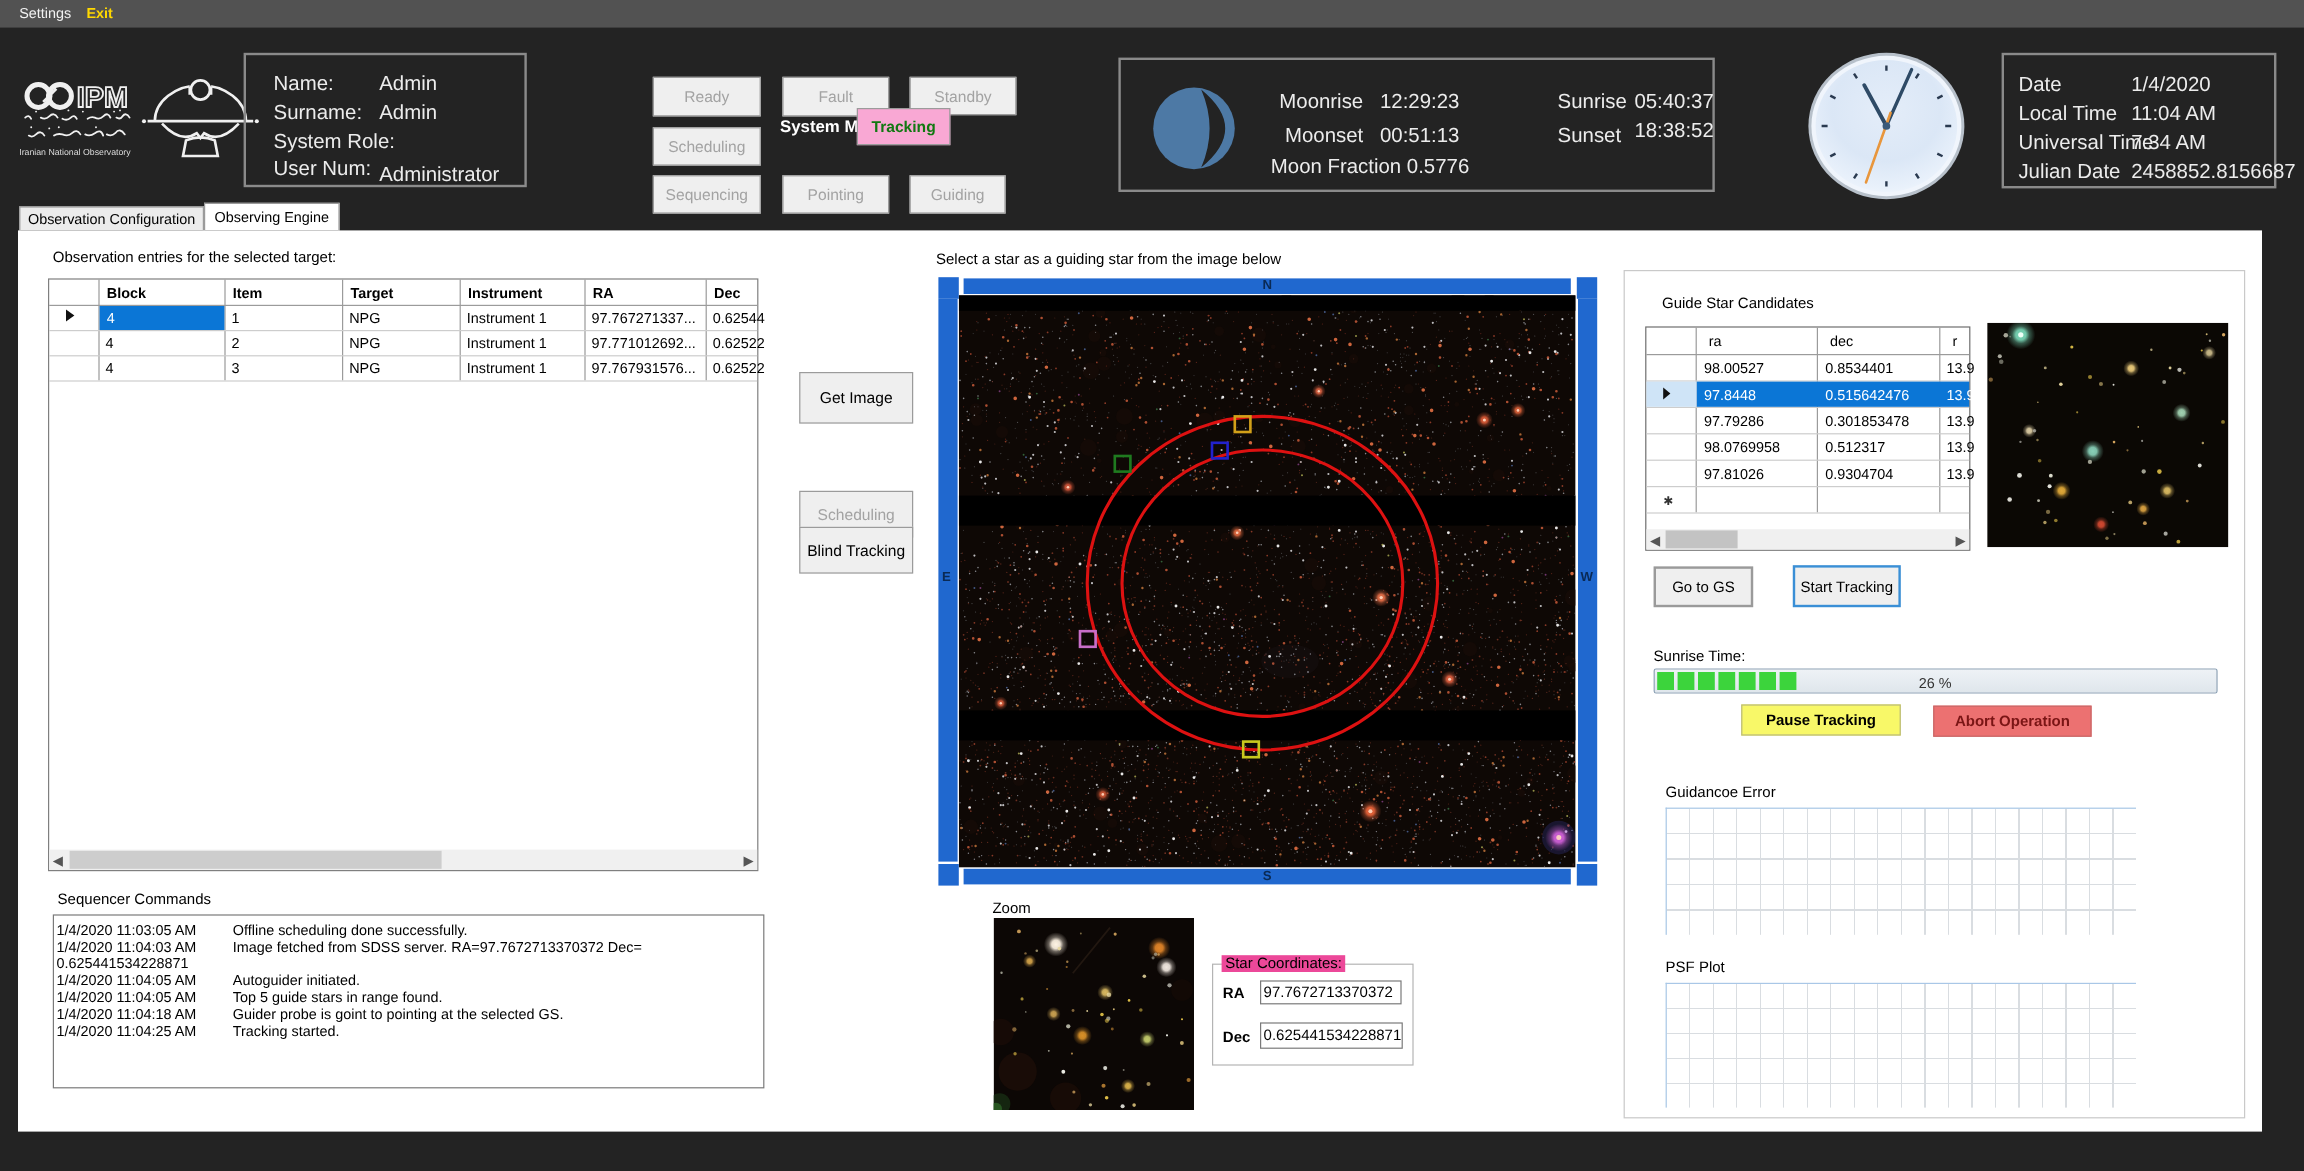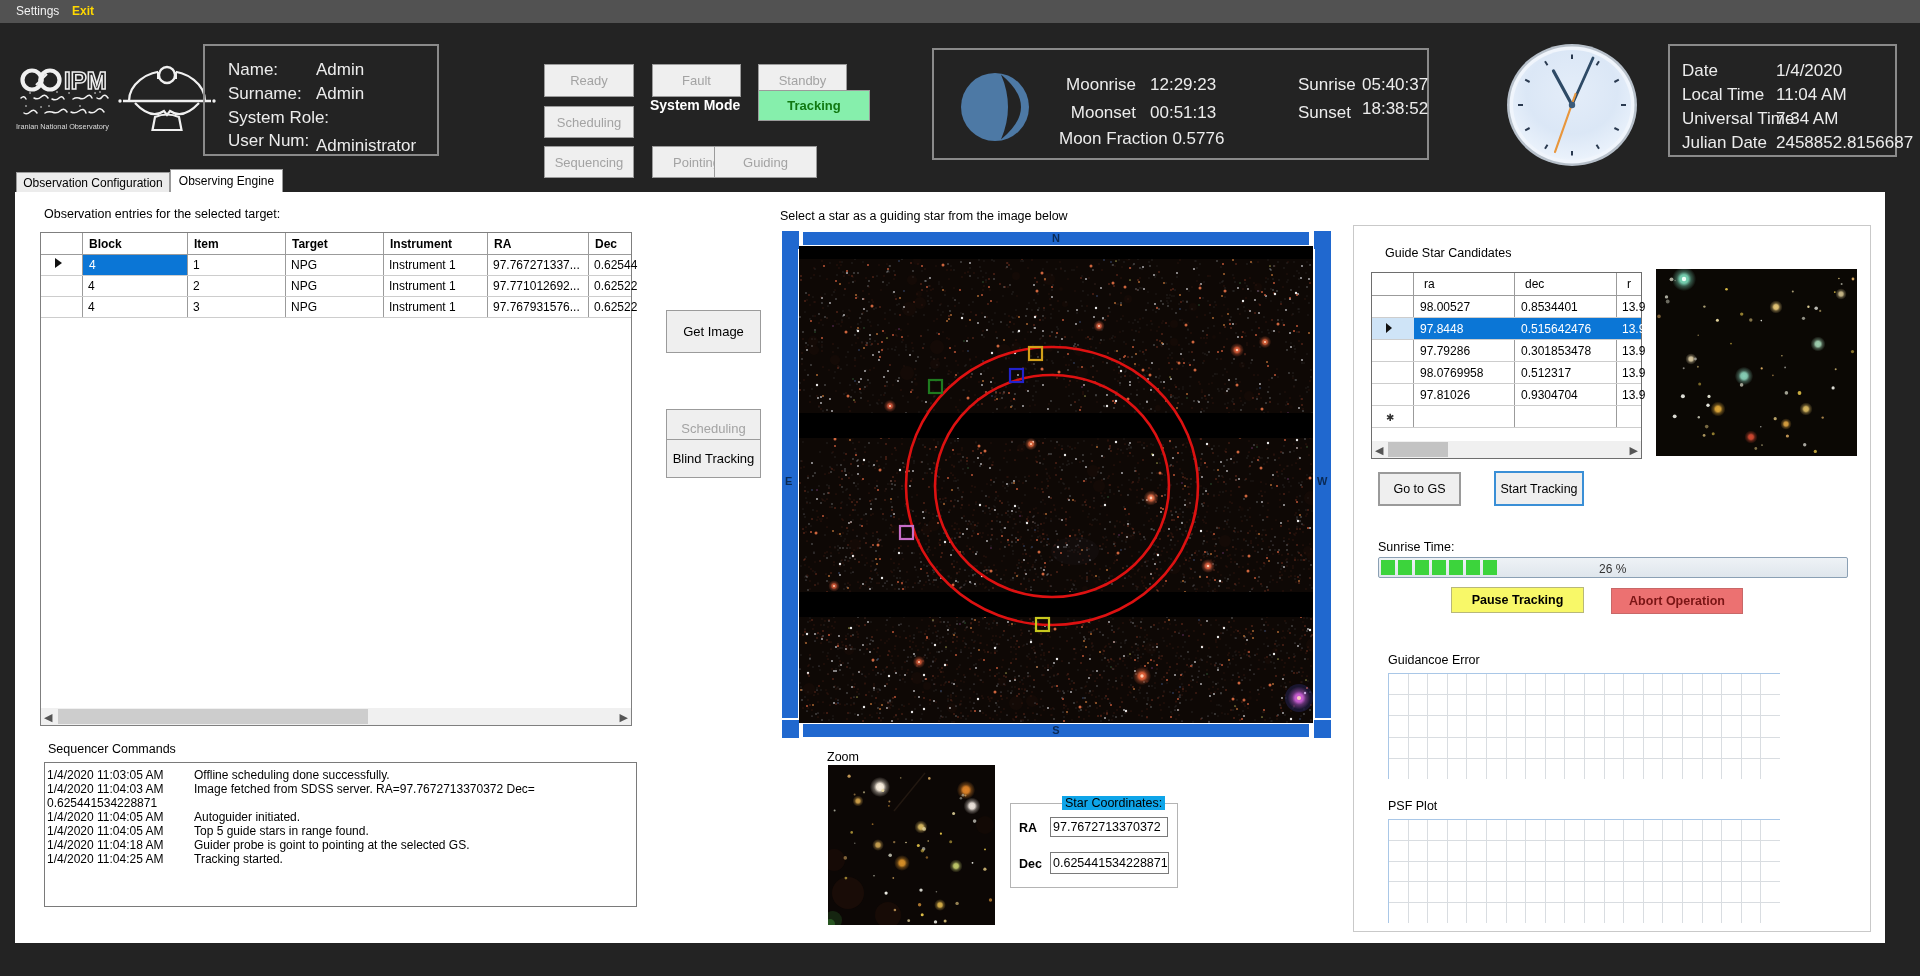--- a/index.html
+++ b/index.html
@@ -68,24 +68,24 @@
 <div class="hlabel" style="left:228px; top:131px;">User Num:</div>
 <div class="hlabel" style="left:316px; top:60px;">Admin</div>
 <div class="hlabel" style="left:316px; top:84px;">Admin</div>
 <div class="hlabel" style="left:316px; top:108px;margin-top:28px;">Administrator</div>
 
 <div class="btn dis" style="left:544px; top:48px; width:90px; height:33px;">Ready</div>
 <div class="btn dis" style="left:652px; top:48px; width:89px; height:33px;">Fault</div>
 <div class="btn dis" style="left:758px; top:48px; width:89px; height:32px;">Standby</div>
 <div class="btn dis" style="left:544px; top:90px; width:90px; height:32px;">Scheduling</div>
 <div class="hlabel" style="left:650px; top:97px; font-size:14px; font-weight:bold; color:#fff;">System Mode</div>
-<div class="btn" style="left:758px; top:90px; width:112px; height:31px; background:#86efac; color:#117811; font-weight:bold;">Tracking</div>
+<div class="btn" style="left:714px; top:90px; width:78px; height:31px; background:#f9a8d4; color:#117811; font-weight:bold;">Tracking</div>
 <div class="btn dis" style="left:544px; top:130px; width:90px; height:32px;">Sequencing</div>
 <div class="btn dis" style="left:652px; top:130px; width:89px; height:32px;">Pointing</div>
-<div class="btn dis" style="left:714px; top:130px; width:103px; height:32px;">Guiding</div>
+<div class="btn dis" style="left:758px; top:130px; width:80px; height:32px;">Guiding</div>
 
 <div class="hdrbox" style="left:932px; top:48px; width:497px; height:112px;"></div>
 <svg class="abs" style="left:960px; top:70px;" width="72" height="74" viewBox="0 0 72 74">
   <circle cx="35" cy="37" r="34" fill="#4d79a5"></circle>
   <path d="M 41 4.5 Q 81 37 41 69.5 Q 55 37 41 4.5 Z" fill="#232323"></path>
 </svg>
 <div class="hlabel" style="left:1136px; top:75px; transform:translateX(-100%);">Moonrise</div>
 <div class="hlabel" style="left:1150px; top:75px;">12:29:23</div>
 <div class="hlabel" style="left:1136px; top:103px; transform:translateX(-100%);">Moonset</div>
 <div class="hlabel" style="left:1150px; top:103px;">00:51:13</div>
@@ -550,21 +550,21 @@
     <circle cx="132.9" cy="33.2" r="1.3" fill="#b8b8a8" opacity="0.56"></circle>
     <circle cx="6.6" cy="45.6" r="1.0" fill="#b8b8a8" opacity="0.82"></circle>
     <circle cx="58.1" cy="128.1" r="1.6" fill="#f0f0e8" opacity="0.98"></circle>
     <circle cx="61.4" cy="36.4" r="1.0" fill="#d8a860" opacity="0.70"></circle>
     <circle cx="80.7" cy="155.7" r="1.4" fill="#e8d8a0" opacity="0.77"></circle>
     <circle cx="108.4" cy="126.7" r="0.8" fill="#b8b8a8" opacity="0.60"></circle>
     <circle cx="65.3" cy="113.0" r="0.9" fill="#d8a860" opacity="0.75"></circle>
 </svg>
 
 <div class="abs" style="left:1010px; top:803px; width:168px; height:85px; border:1px solid #b4b4b4;"></div>
-<div class="abs" style="left:1018px; top:796px; background:#0ea5e9; padding:0 3px; font-size:12.5px;margin-left:44px;">Star Coordinates:</div>
+<div class="abs" style="left:1018px; top:796px; background:#ec4899; padding:0 3px; font-size:12.5px;">Star Coordinates:</div>
 <div class="abs" style="left:1019px; top:821px; font-size:12.5px; font-weight:600;">RA</div>
 <div class="abs" style="left:1019px; top:857px; font-size:12.5px; font-weight:600;">Dec</div>
 <div class="abs" style="left:1050px; top:817px; width:118px; height:20px; border:1px solid #7a7a7a; font-size:12.5px; line-height:19px; padding-left:2px; overflow:hidden; white-space:nowrap;">97.7672713370372</div>
 <div class="abs" style="left:1050px; top:852px; width:119px; height:22px; border:1px solid #7a7a7a; font-size:12.5px; line-height:21px; padding-left:2px; overflow:hidden; white-space:nowrap;">0.625441534228871</div>
 
 <div class="abs" style="left:1353px; top:225px; width:518px; height:707px; border:1px solid #c9c9c9;"></div>
 <div class="wlabel" style="left:1385px; top:246px;">Guide Star Candidates</div>
 
 <div class="abs" style="left:1371px; top:272px; width:271px; height:187px; border:1px solid #6e6e6e; background:#fff;">
   <div class="abs" style="left:41px; top:0; width:1px; height:154px; background:#9b9b9b;"></div>

